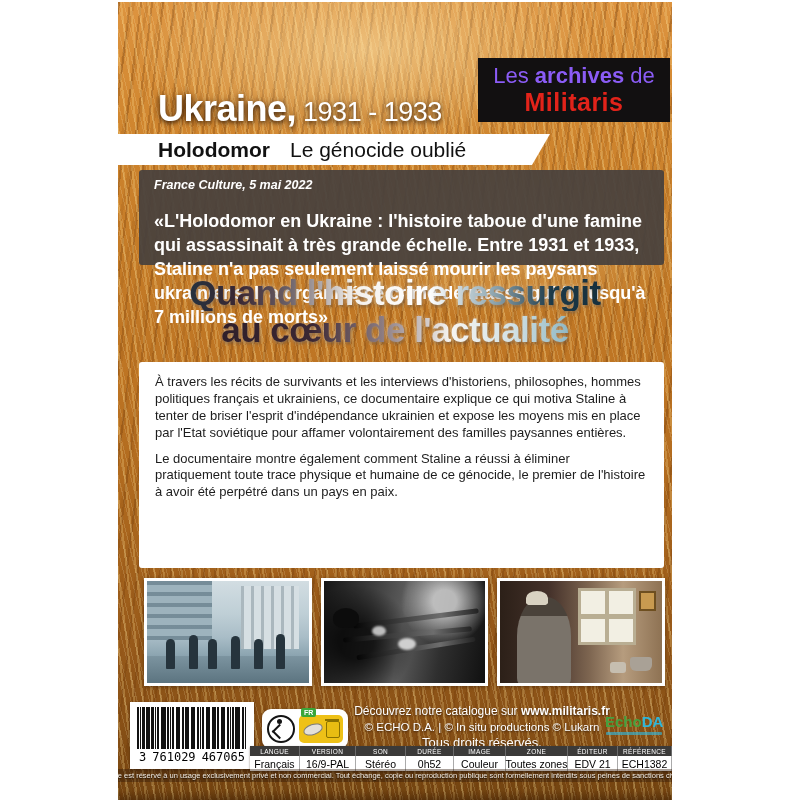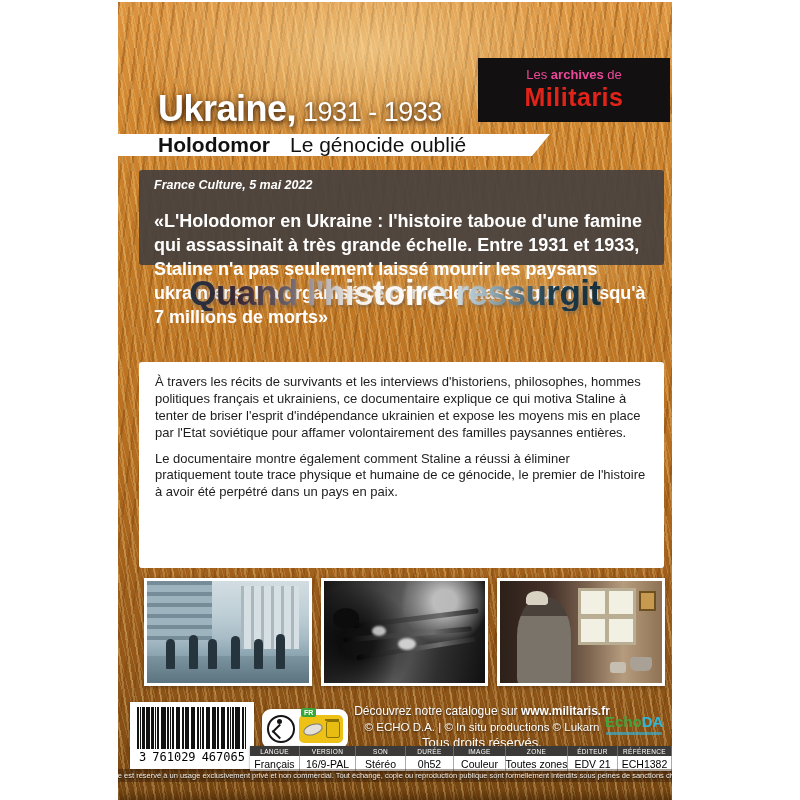--- a/index.html
+++ b/index.html
@@ -18,24 +18,24 @@
   }
   .cover::after{content:"";position:absolute;left:0;bottom:0;width:100%;height:10px;
     background:linear-gradient(180deg,transparent,rgba(60,30,5,.45));}
   
   .title{position:absolute;left:40px;top:86px;color:#fff;
     text-shadow:0 2px 4px rgba(40,20,5,.75),0 0 8px rgba(60,30,10,.5);white-space:nowrap;}
   .title .main{font-size:36px;font-weight:600;letter-spacing:-.5px;}
   .title .years{font-size:27px;font-weight:400;letter-spacing:-.5px;margin-left:7px;}
   .brand-box{position:absolute;right:2px;top:56px;width:192px;height:64px;background:#121011;
     display:flex;flex-direction:column;align-items:center;justify-content:center;line-height:1.15;}
-  .brand-line1{color:#ec4899;font-size:13px;font-weight:300;}
+  .brand-line1{color:#8b5cf6;font-size:22px;font-weight:300;}
   .brand-line1 b{font-weight:700;}
   .brand-line2{color:#e2231a;font-size:25px;font-weight:700;letter-spacing:.5px;}
-  .subtitle-band{position:absolute;left:0;top:132px;width:432px;height:22px;background:#fff;
+  .subtitle-band{position:absolute;left:0;top:132px;width:432px;height:31px;background:#fff;
     clip-path:polygon(0 0,100% 0,calc(100% - 18px) 100%,0 100%);
     display:flex;align-items:center;padding-left:40px;box-sizing:border-box;}
   .subtitle-band .b{font-weight:700;color:#111;font-size:21px;}
   .subtitle-band .r{font-weight:400;color:#111;font-size:21px;margin-left:20px;}
   
   .quote-box{position:absolute;left:21px;top:168px;width:525px;height:95px;box-sizing:border-box;
     background:rgba(71,65,61,.93);border-radius:3px;padding:8px 15px;color:#fff;}
   .quote-source{font-style:italic;font-weight:700;font-size:12.5px;margin-bottom:17px;}
   .quote-text{font-weight:700;font-size:18px;line-height:1.34;}
   
@@ -152,20 +152,21 @@
       <span class="r">Le génocide oublié</span>
     </div>
 
     <div class="quote-box">
       <div class="quote-source">France Culture, 5 mai 2022</div>
       <div class="quote-text">«L'Holodomor en Ukraine : l'histoire taboue d'une famine qui assassinait à très grande échelle. Entre 1931 et 1933, Staline n'a pas seulement laissé mourir les paysans ukrainiens. Il a organisé ce crime de masse qui fit jusqu'à 7 millions de morts»</div>
     </div>
 
     <div class="headline">
       <span class="headline-line headline-l1">Quand l'histoire ressurgit</span><br>
+      <span class="headline-line headline-l2">au cœur de l'actualité</span>
     </div>
 
     <div class="synopsis">
       <p>À travers les récits de survivants et les interviews d'historiens, philosophes, hommes politiques français et ukrainiens, ce documentaire explique ce qui motiva Staline à tenter de briser l'esprit d'indépendance ukrainien et expose les moyens mis en place par l'Etat soviétique pour affamer volontairement des familles paysannes entières.</p>
       <p>Le documentaire montre également comment Staline a réussi à éliminer pratiquement toute trace physique et humaine de ce génocide, le premier de l'histoire à avoir été perpétré dans un pays en paix.</p>
     </div>
 
     <div class="photos">
       <div class="photo ph1">
         <div class="bldg-l"></div>

